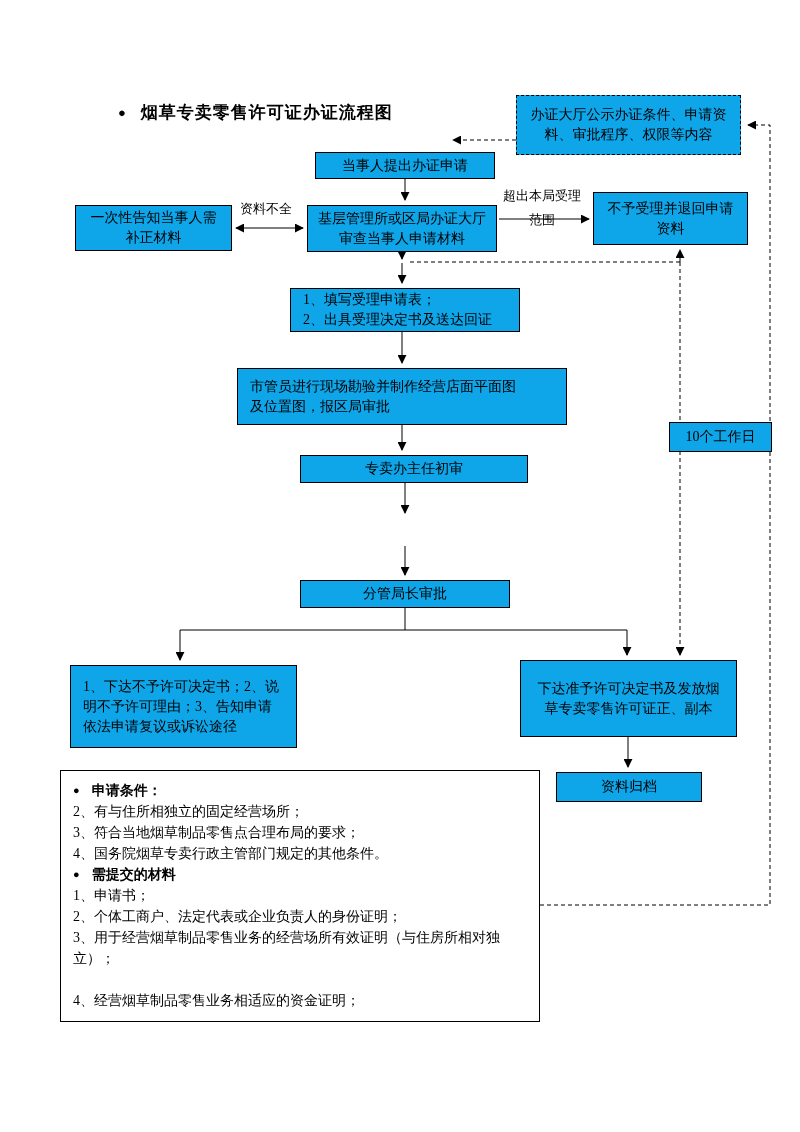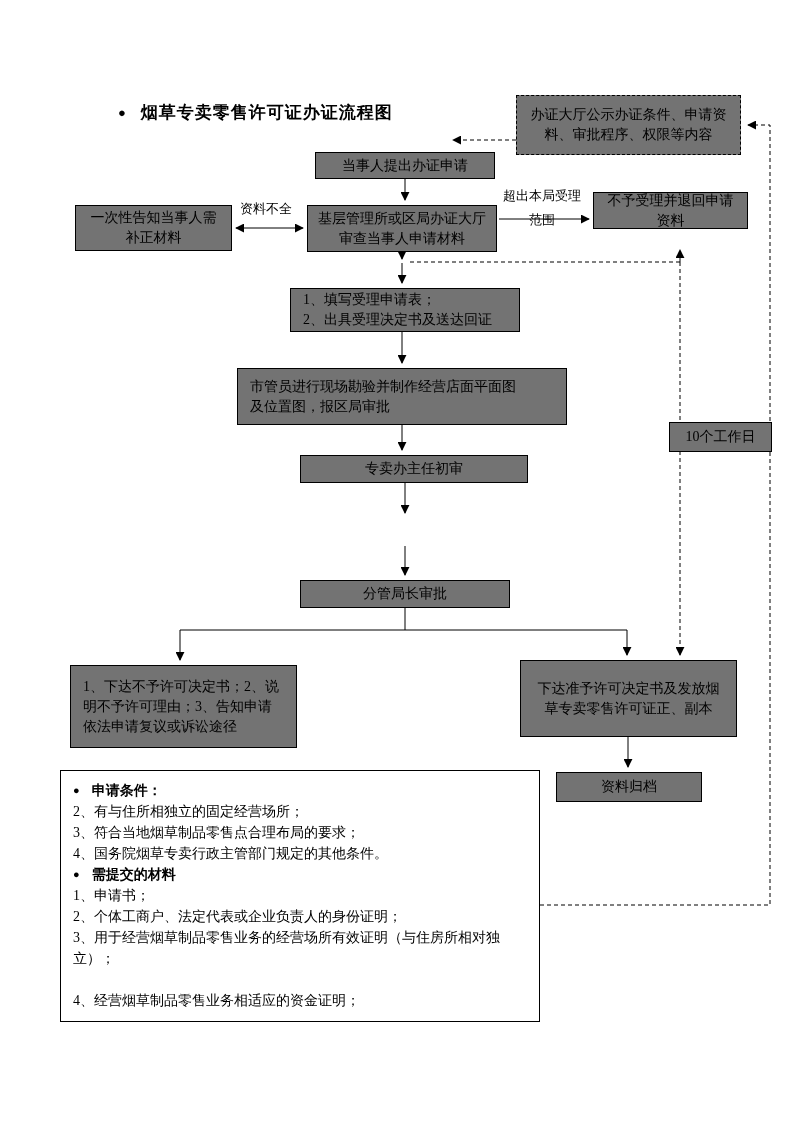--- a/index.html
+++ b/index.html
@@ -1,20 +1,20 @@
 <!DOCTYPE html>
 <html><head>
 <meta charset="utf-8">
 <style>
   html,body{margin:0;padding:0;background:#fff;}
   #page{position:relative;width:800px;height:1132px;background:#fff;overflow:hidden;
         font-family:"Liberation Serif","DejaVu Serif",serif;color:#000;
         border-right:1px solid #e0e0e0;border-bottom:1px solid #e0e0e0;}
   #arrows{position:absolute;left:0;top:0;width:800px;height:1132px;pointer-events:none;}
-  .box{position:absolute;border:1px solid #000;background:#737373;display:flex;
+  .box{position:absolute;border:1px solid #000;background:#0ea5e9;display:flex;
        align-items:center;justify-content:center;text-align:center;
        font-size:14px;line-height:20px;white-space:pre-line;box-sizing:border-box;}
   .box.left{justify-content:flex-start;text-align:left;padding-left:12px;padding-right:6px;}
   .box.dashed{border-style:dashed;}
   .flabel{position:absolute;font-size:13px;line-height:24px;text-align:center;white-space:pre-line;}
   .title{position:absolute;left:118px;top:101px;font-size:17px;font-weight:bold;
          display:flex;align-items:center;letter-spacing:1px;}
   .title .dot{font-size:13px;margin-right:14px;}
   .notes{position:absolute;left:60px;top:770px;width:480px;height:252px;border:1px solid #000;
          background:#fff;box-sizing:border-box;padding:9px 12px;font-size:14px;line-height:21px;}
@@ -72,21 +72,21 @@
 补正材料</div>
 
   <div class="flabel" style="left:233px;top:197px;width:66px;">资料不全</div>
 
   <div class="box" style="left:307px;top:205px;width:190px;height:47px;">基层管理所或区局办证大厅
 审查当事人申请材料</div>
 
   <div class="flabel" style="left:494px;top:184px;width:96px;">超出本局受理
 范围</div>
 
-  <div class="box" style="left:593px;top:192px;width:155px;height:37px;">不予受理并退回申请
+  <div class="box" style="left:593px;top:192px;width:155px;height:53px;">不予受理并退回申请
 资料</div>
 
   <div class="box left" style="left:290px;top:288px;width:230px;height:44px;">1、填写受理申请表；
 2、出具受理决定书及送达回证</div>
 
   <div class="box left" style="left:237px;top:368px;width:330px;height:57px;">市管员进行现场勘验并制作经营店面平面图
 及位置图，报区局审批</div>
 
   <div class="box" style="left:300px;top:455px;width:228px;height:28px;">专卖办主任初审</div>
 

